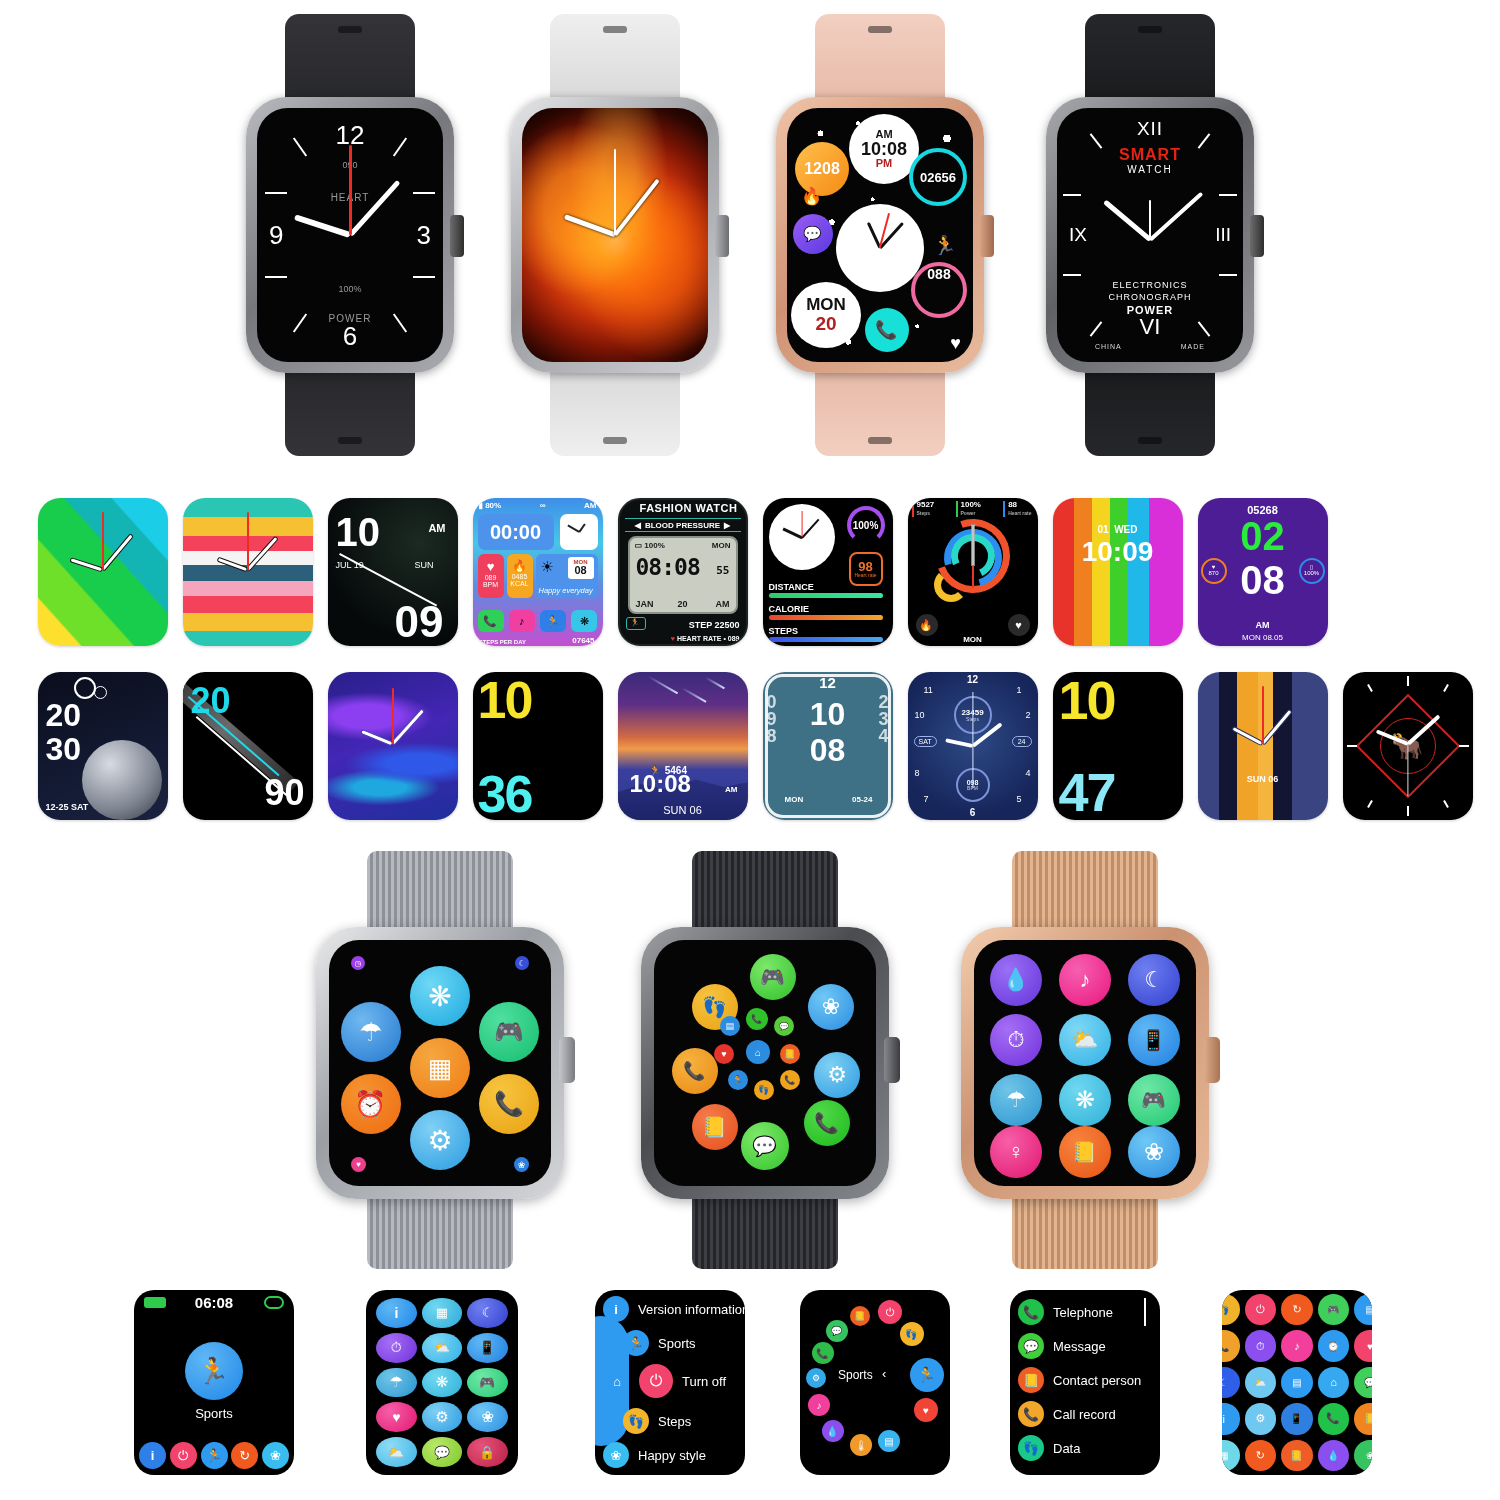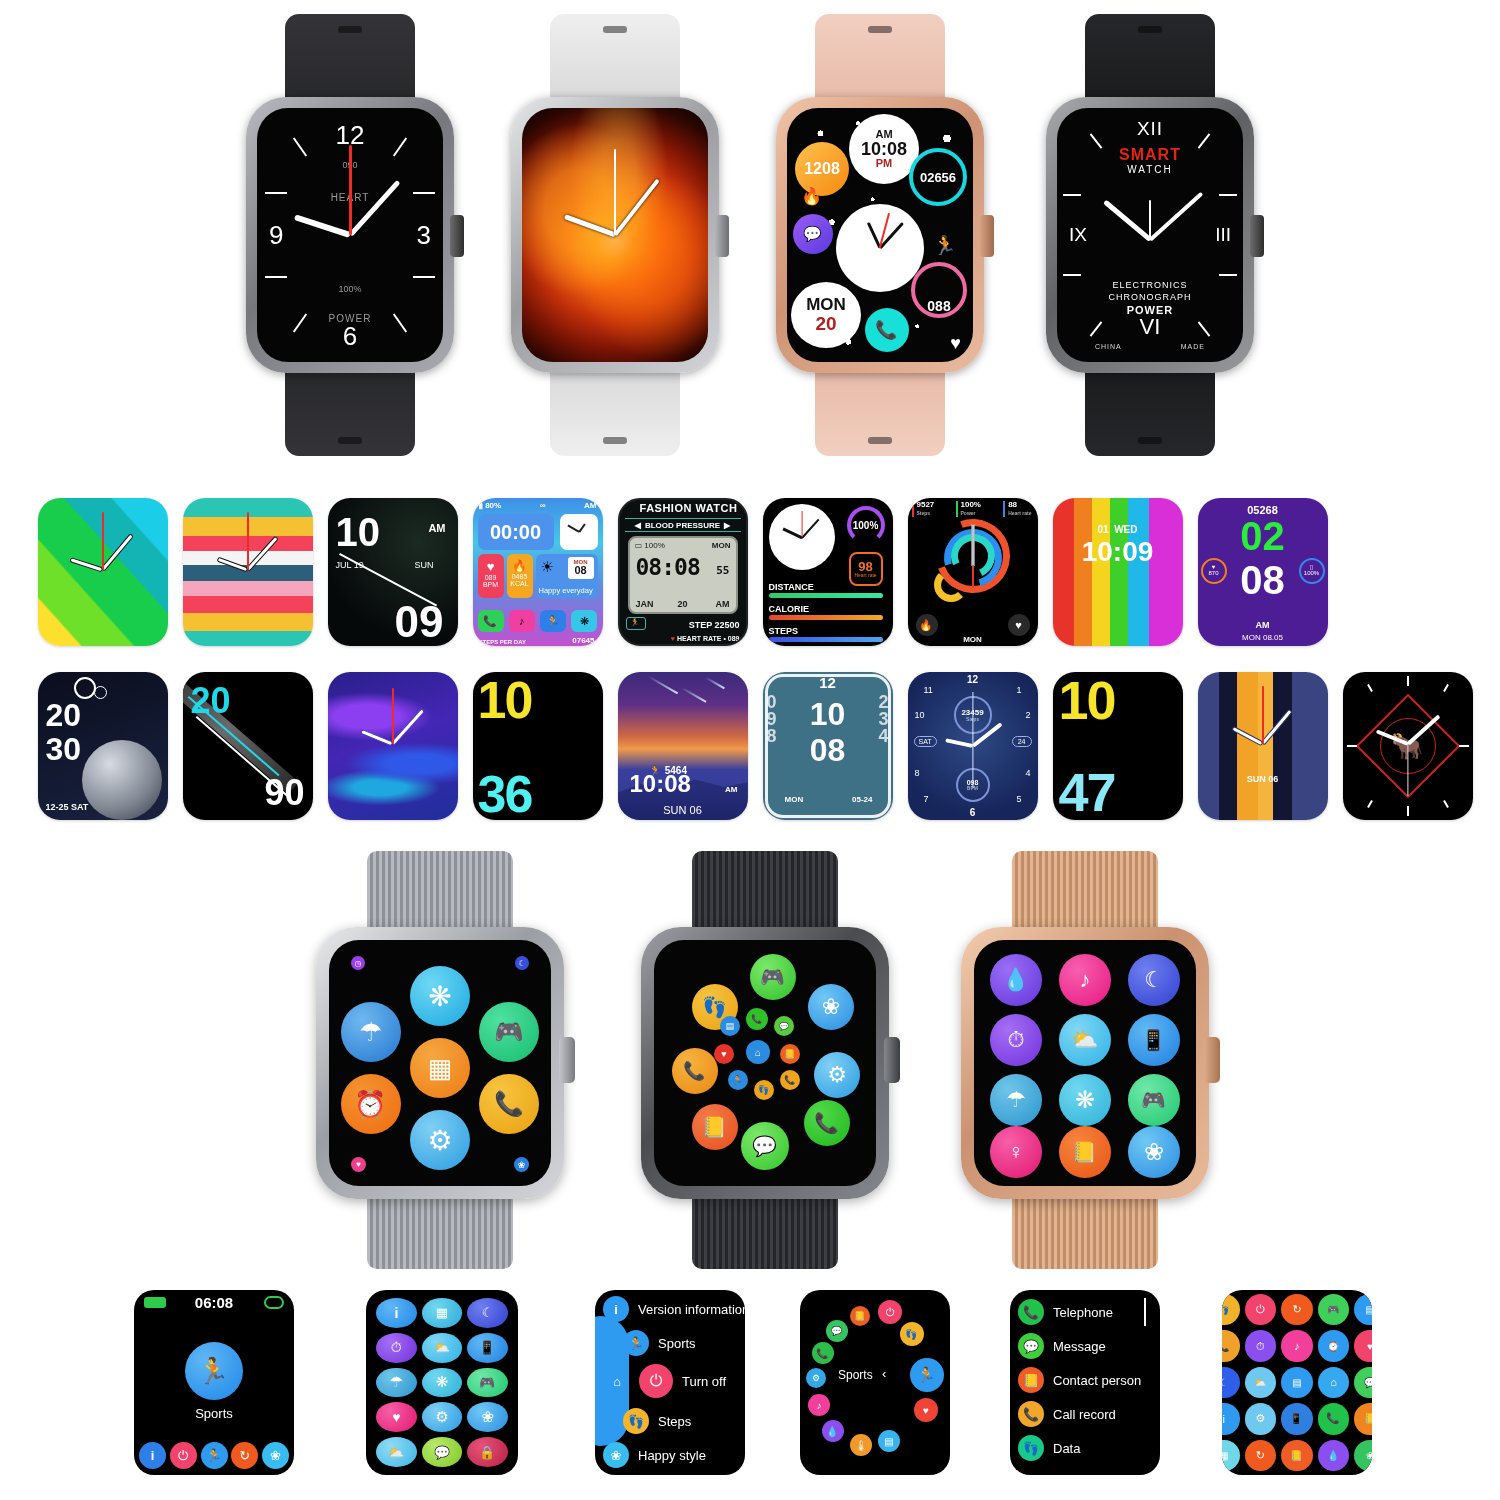--- a/index.html
+++ b/index.html
@@ -180,21 +180,21 @@
 
         <div style="position:absolute;left:14px;top:78px;color:#fff;font-size:17px;">🔥</div>
 
         <div style="position:absolute;left:4px;bottom:14px;width:70px;height:66px;border-radius:50%;background:#fff;display:flex;flex-direction:column;align-items:center;justify-content:center;line-height:1.05;">
           <span style="font-size:17px;color:#111;font-weight:700;">MON</span>
           <span style="font-size:19px;color:#b02020;font-weight:700;">20</span>
         </div>
 
         <div class="appicon" style="left:78px;bottom:10px;width:44px;height:44px;background:#16e0d8;font-size:18px;">📞</div>
 
-        <div style="position:absolute;right:6px;bottom:44px;width:56px;height:56px;border-radius:50%;border:4px solid #ef6aa0;display:flex;align-items:flex-end;justify-content:center;">
+        <div style="position:absolute;right:6px;bottom:44px;width:56px;height:56px;border-radius:50%;border:4px solid #ef6aa0;display:flex;align-items:flex-start;justify-content:center;">
           <span style="color:#fff;font-size:14px;font-weight:700;">088</span>
         </div>
         <div style="position:absolute;right:16px;top:126px;color:#fff;font-size:19px;">🏃</div>
         <div style="position:absolute;right:12px;bottom:8px;color:#fff;font-size:18px;">♥</div>
       </div>
     </div>
   </div>
 
   <div class="hero" style="left:1035px;">
     <div class="hero-strap-top" style="background:linear-gradient(180deg,#26272a,#131315);"></div>
@@ -282,21 +282,21 @@
       <div style="font-size:12px;">🔥</div>
           <div>0485</div>
           <div>KCAL</div>
     </div>
     <div style="position:absolute;top:56px;left:63px;width:62px;height:44px;border-radius:6px;background:#4d93ec;">
       <div style="position:absolute;left:5px;top:4px;font-size:15px;">☀</div>
       <div style="position:absolute;right:4px;top:3px;width:26px;height:22px;background:#fff;border-radius:3px;text-align:center;line-height:1;padding-top:2px;">
         <div style="font-size:6px;color:#c0392b;font-weight:700;">MON</div>
         <div style="font-size:11px;color:#111;font-weight:700;">08</div>
       </div>
-      <div style="position:absolute;left:3px;bottom:3px;color:#fff;font-size:7.5px;">Happy everyday</div>
+      <div style="position:absolute;left:3px;bottom:3px;color:#fff;font-size:7.5px;font-style:italic;">Happy everyday</div>
     </div>
     <div style="position:absolute;bottom:14px;left:5px;right:5px;display:flex;justify-content:space-between;">
       <div style="width:26px;height:22px;border-radius:6px;background:#2fd05a;display:flex;align-items:center;justify-content:center;font-size:11px;">📞</div>
       <div style="width:26px;height:22px;border-radius:6px;background:#f03fa0;display:flex;align-items:center;justify-content:center;font-size:11px;">♪</div>
       <div style="width:26px;height:22px;border-radius:6px;background:#2f7fe8;display:flex;align-items:center;justify-content:center;font-size:11px;">🏃</div>
       <div style="width:26px;height:22px;border-radius:6px;background:#35c6e8;display:flex;align-items:center;justify-content:center;font-size:11px;">❋</div>
     </div>
     <div style="position:absolute;bottom:1px;left:6px;color:#fff;font-size:6px;font-weight:700;">STEPS PER DAY</div>
     <div style="position:absolute;bottom:1px;right:8px;color:#fff;font-size:8px;font-weight:700;">07645</div>
   </div>
@@ -304,21 +304,21 @@
 
   <div class="face-cell">
       <div class="face" style="background:#0b0f0f;border:2px solid #1d2424;">
     <div style="position:absolute;top:2px;left:12px;right:0;text-align:center;color:#fff;font-size:11px;font-weight:700;letter-spacing:.5px;">FASHION WATCH</div>
     <div style="position:absolute;top:18px;left:5px;right:5px;height:14px;border-top:1px solid #2fb8a8;border-bottom:1px solid #2fb8a8;display:flex;align-items:center;justify-content:center;gap:4px;color:#fff;font-size:8px;font-weight:700;">
       <span>◀</span>
           <span>BLOOD PRESSURE</span>
           <span>▶</span>
     </div>
     <div style="position:absolute;top:36px;left:8px;right:8px;bottom:30px;border-radius:8px;background:#c9cdc2;border:2px solid #8b9186;">
-      <div style="position:absolute;top:3px;left:5px;color:#1a1a1a;font-size:8px;font-weight:400;">▭ <span>100%</span></div>
+      <div style="position:absolute;top:3px;left:5px;color:#1a1a1a;font-size:8px;font-weight:700;">▭ <span>100%</span></div>
       <div style="position:absolute;top:3px;right:5px;color:#1a1a1a;font-size:8px;font-weight:700;">MON</div>
       <div style="position:absolute;top:16px;left:6px;color:#101010;font-size:23px;font-weight:700;letter-spacing:-1px;font-family:'DejaVu Sans Mono',monospace;">08:08</div>
       <div style="position:absolute;top:26px;right:6px;color:#101010;font-size:11px;font-weight:700;font-family:'DejaVu Sans Mono',monospace;">55</div>
       <div style="position:absolute;bottom:3px;left:6px;color:#1a1a1a;font-size:9px;font-weight:700;">JAN</div>
       <div style="position:absolute;bottom:3px;left:50%;transform:translateX(-50%);color:#1a1a1a;font-size:9px;font-weight:700;">20</div>
       <div style="position:absolute;bottom:3px;right:6px;color:#1a1a1a;font-size:9px;font-weight:700;">AM</div>
     </div>
     <div style="position:absolute;bottom:14px;left:6px;width:20px;height:13px;border:1px solid #2fb8a8;border-radius:3px;text-align:center;font-size:8px;color:#e23a2e;">🏃</div>
     <div style="position:absolute;bottom:14px;right:6px;color:#fff;font-size:9px;font-weight:700;">STEP 22500</div>
     <div style="position:absolute;bottom:2px;right:6px;color:#fff;font-size:7px;font-weight:700;"><span style="color:#e23a2e;">♥</span> <span>HEART RATE • 089</span></div>

